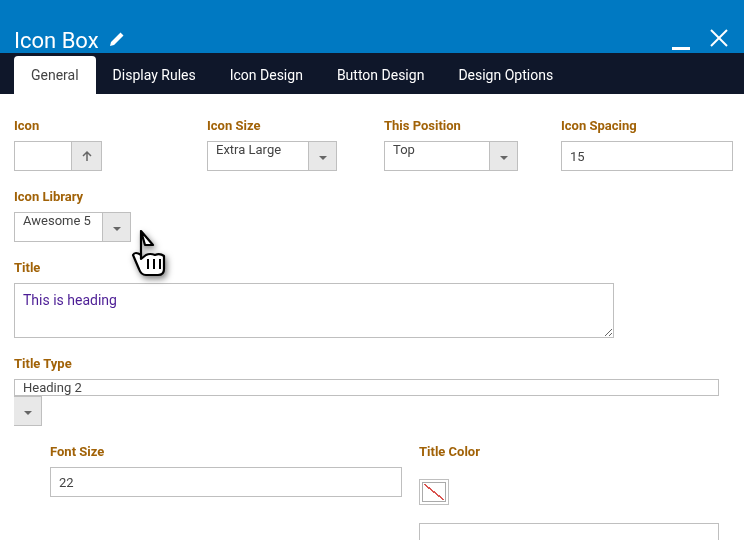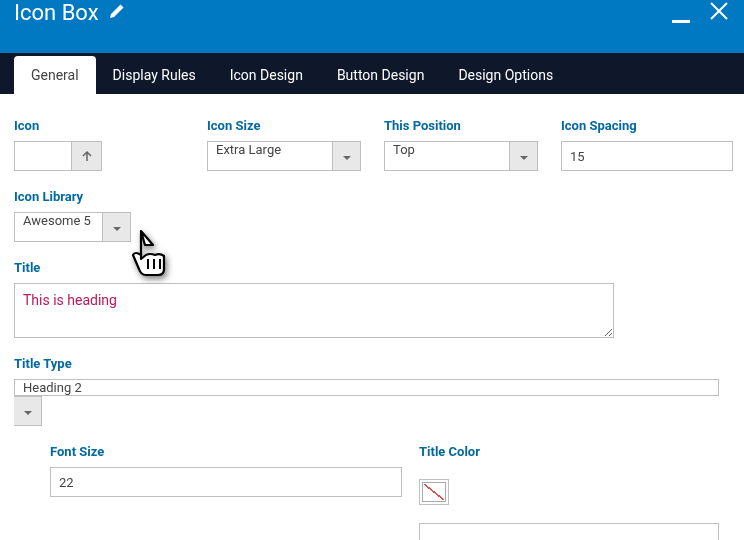--- a/index.html
+++ b/index.html
@@ -1,49 +1,49 @@
 <!DOCTYPE html>
 <html><head>
 <meta charset="utf-8">
 <style>
 * { box-sizing: border-box; margin: 0; padding: 0; font-family: -apple-system, BlinkMacSystemFont, "Segoe UI", Roboto, Arial, sans-serif; }
 body { background: #fff; width: 744px; height: 540px; overflow: hidden; }
-.header { background: #0079c2; height: 53px; display: flex; align-items: flex-start; justify-content: space-between; padding: 0 14px; }
+.header { background: #0079c2; height: 53px; display: flex; align-items: flex-end; justify-content: space-between; padding: 0 14px; }
 .header-left { display: flex; align-items: center; gap: 10px; }
 .header-title { color: #fff; font-size: 22px; font-weight: 400; }
 .pencil-icon svg { width: 16px; height: 16px; fill: #fff; }
 .header-right { display: flex; align-items: center; gap: 18px; }
 .minimize-icon { width: 18px; height: 3px; background: #fff; margin-top: 16px; }
 .close-icon svg { width: 22px; height: 22px; stroke: #fff; stroke-width: 2; }
 .tabs { background: #0f172a; padding: 0 14px; display: flex; gap: 0; height: 41px; align-items: flex-end; }
 .tab { color: #fff; font-size: 14px; padding: 11px 17px; cursor: pointer; border-radius: 4px 4px 0 0; }
 .tab.active { background: #fff; color: #444; }
 .content { padding: 24px 14px 14px 14px; background: #fff; }
 .row { display: flex; gap: 0; margin-bottom: 18px; }
 .field { display: flex; flex-direction: column; }
-.label { font-size: 13px; font-weight: 700; color: #0369a1; margin-bottom: 8px; }
+.label { font-size: 13px; font-weight: 700; color: #a16207; margin-bottom: 8px; }
 .input-text { height: 30px; border: 1px solid #bfbfbf; padding: 0 8px; font-size: 13px; color: #444; background: #fff; }
 .input-text::placeholder { color: #888; }
 .icon-input-group { display: flex; }
 .icon-input { width: 58px; height: 30px; border: 1px solid #bfbfbf; background: #fff; }
 .icon-upload-btn { width: 30px; height: 30px; border: 1px solid #bfbfbf; border-left: none; background: #e8e8e8; display: flex; align-items: center; justify-content: center; cursor: pointer; }
 .icon-upload-btn svg { width: 12px; height: 12px; fill: #666; }
 .select-wrap { display: flex; position: relative; }
 .select-input { height: 30px; border: 1px solid #bfbfbf; padding: 0 8px; font-size: 13px; color: #444; background: #fff; flex: 1; }
 .select-btn { width: 28px; height: 30px; border: 1px solid #bfbfbf; border-left: none; background: #e8e8e8; display: flex; align-items: center; justify-content: center; cursor: pointer; }
 .select-btn svg { width: 8px; height: 8px; fill: #666; }
 .row1 { gap: 0; }
 .row1 .field:nth-child(1) { width: 193px; }
 .row1 .field:nth-child(2) { width: 177px; }
 .row1 .field:nth-child(3) { width: 177px; }
 .row1 .field:nth-child(4) { width: 160px; }
 .library-row .field { width: 130px; }
 .library-row .select-wrap { width: 117px; }
 .library-row .select-input { width: 89px; }
-.title-textarea { width: 100%; min-height: 55px; border: 1px solid #bfbfbf; padding: 8px; font-size: 14px; color: #be185d; resize: both; font-family: inherit; }
+.title-textarea { width: 100%; min-height: 55px; border: 1px solid #bfbfbf; padding: 8px; font-size: 14px; color: #4c1d95; resize: both; font-family: inherit; }
 .full-row { width: 600px; }
 .title-type-select { width: 705px; flex-direction: column; }
 .fontsize-field { width: 352px; margin-left: 36px; }
 .titlecolor-field { width: 300px; margin-left: 17px; gap: 12px; }
 .color-swatch { width: 30px; height: 26px; border: 1px solid #bfbfbf; background: #fff; position: relative; display: inline-block; margin-bottom: 6px; }
 .color-swatch::before { content: ""; position: absolute; left: 2px; top: 2px; right: 2px; bottom: 2px; border: 1px solid #aaa; }
 .color-swatch::after { content: ""; position: absolute; left: 4px; top: 4px; right: 4px; bottom: 4px; background: linear-gradient(to top right, transparent 47%, #d9534f 47%, #d9534f 53%, transparent 53%); }
 .color-input { width: 300px; height: 28px; border: 1px solid #bfbfbf; background: #fff; }
 .cursor-overlay { position: absolute; left: 125px; top: 225px; pointer-events: none; z-index: 100; }
 .cursor-overlay svg { width: 50px; height: 55px; filter: drop-shadow(2px 3px 3px rgba(0,0,0,0.5)); }
@@ -91,33 +91,33 @@
             <svg viewBox="0 0 12 12">
                 <path d="M6 11V2M2 6l4-4 4 4" stroke="#666" stroke-width="1.5" fill="none"></path>
               </svg>
           </span>
         </div>
       </div>
     </div>
 
     <div class="field">
       <span class="label">Icon Size</span>
-      <div class="select-wrap" style="width:154px">
+      <div class="select-wrap" style="width:130px">
         <div class="select-input">Extra Large</div>
         <div class="select-btn">
           <span><svg viewBox="0 0 8 8">
                 <path d="M0 2l4 4 4-4z"></path>
               </svg></span>
         </div>
       </div>
     </div>
 
     <div class="field">
       <span class="label">This Position</span>
-      <div class="select-wrap" style="width:154px">
+      <div class="select-wrap" style="width:134px">
         <div class="select-input">Top</div>
         <div class="select-btn">
           <span><svg viewBox="0 0 8 8">
                 <path d="M0 2l4 4 4-4z"></path>
               </svg></span>
         </div>
       </div>
     </div>
 
     <div class="field">

